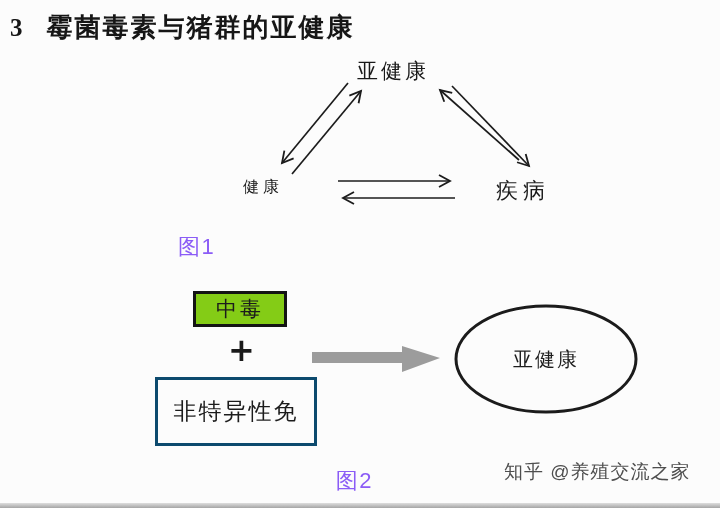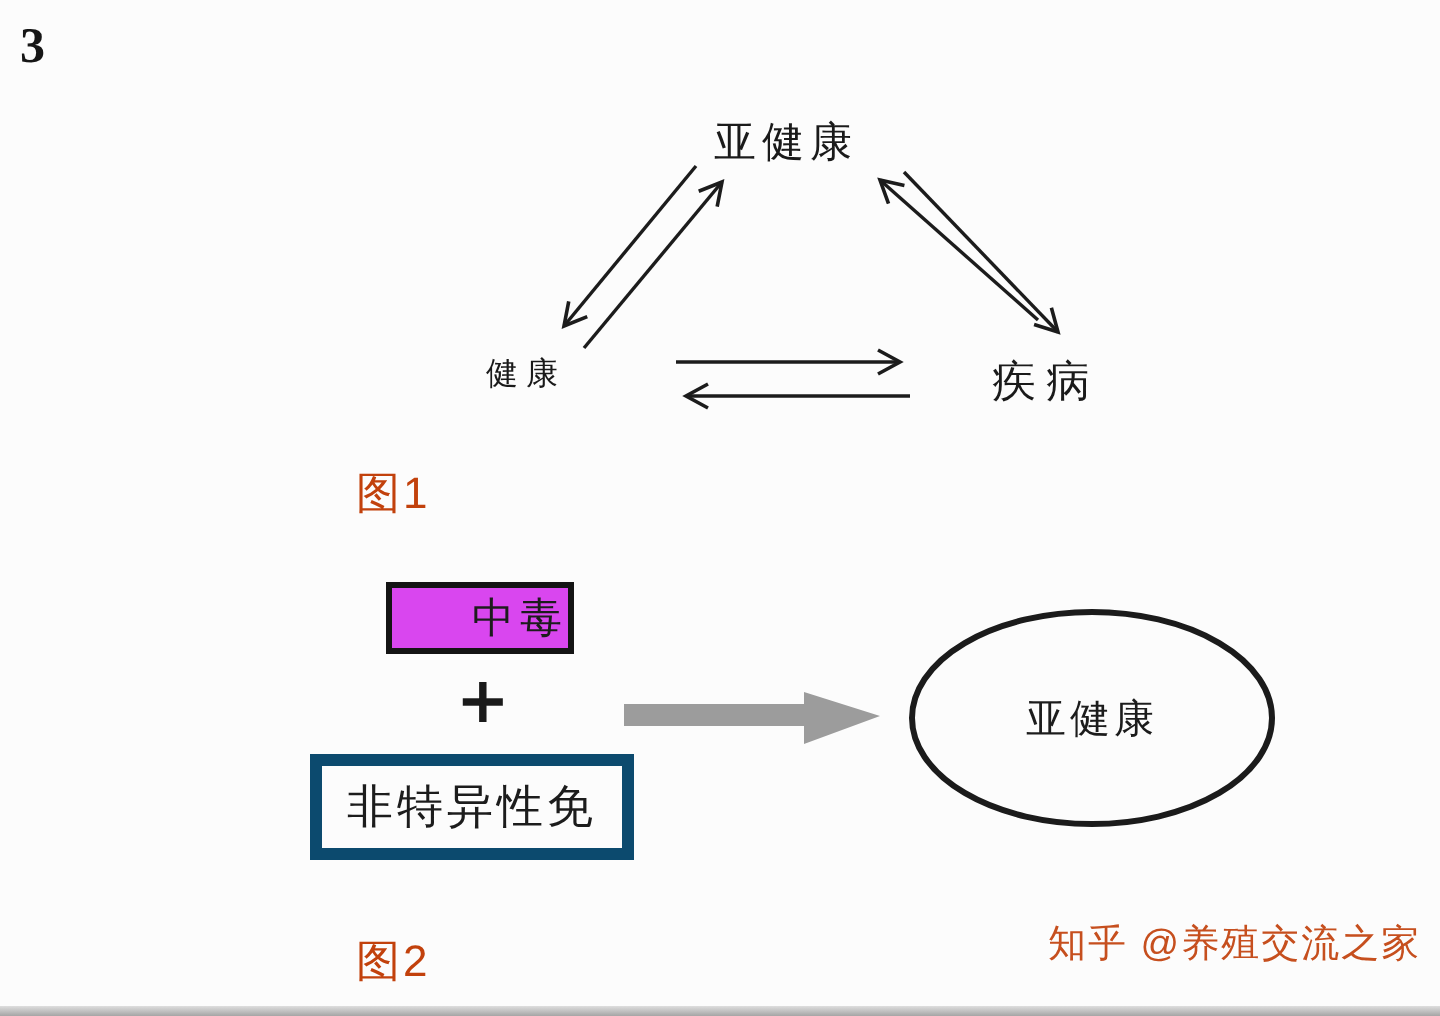--- a/index.html
+++ b/index.html
@@ -47,82 +47,82 @@
     z-index: 2;
   }
   .node-top    { left: 357px; top: 57px;  font-size: 21px; letter-spacing: 3px; }
   .node-left   { left: 243px; top: 177px; font-size: 16px; letter-spacing: 4px; }
   .node-right  { left: 496px; top: 176px; font-size: 22px; letter-spacing: 5px; }
 
   
   .caption {
     position: absolute;
     display: flex;
-    align-items: flex-start;
+    align-items: center;
     gap: 12px;
     font-family: "Liberation Sans", "DejaVu Sans", sans-serif;
     font-size: 22px;
     letter-spacing: 1.5px;
     white-space: nowrap;
-    color: #c2410c;
+    color: #8b5cf6;
     z-index: 2;
   }
   .caption-1 { left: 178px; top: 232px; }
   .caption-2 { left: 178px; top: 466px; flex-direction: column; }
 
   
   .toxin-box {
     position: absolute;
     left: 193px; top: 291px;
     width: 94px; height: 36px;
     border: 3px solid #141414;
-    display: flex; align-items: center; justify-content: flex-end;
+    display: flex; align-items: center; justify-content: center;
     font-size: 21px; letter-spacing: 3px;
-    background: #d946ef;
+    background: #84cc16;
     z-index: 2;
   }
   .plus-sign {
     position: absolute;
     left: 228px; top: 331px;
     font-size: 32px;
     font-weight: 600;
     font-family: "DejaVu Sans", sans-serif;
     color: #1a1a1a;
     z-index: 2;
   }
   .immune-box {
     position: absolute;
     left: 155px; top: 377px;
-    width: 162px; height: 53px;
-    border: 6px solid #0c4a6e;
+    width: 162px; height: 69px;
+    border: 3px solid #0c4a6e;
     display: flex; flex-direction: column;
     align-items: center; justify-content: center;
     font-size: 23px; line-height: 29px; letter-spacing: 2px;
     background: #fcfcfc;
     white-space: nowrap;
     z-index: 2;
   }
   .ellipse-label {
     position: absolute;
     left: 502px; top: 346px;
     width: 88px;
     text-align: center;
     font-size: 20px; letter-spacing: 2px;
     white-space: nowrap;
     z-index: 2;
   }
 
   
   .watermark {
     position: absolute;
-    left: 524px; top: 459px;
+    left: 504px; top: 459px;
     font-family: "Liberation Sans", "DejaVu Sans", sans-serif;
     font-size: 19px;
     letter-spacing: 1px;
-    color: #c2410c;
+    color: #404040;
     opacity: 0.92;
     white-space: nowrap;
     z-index: 6;
   }
 
   
   .bottom-strip {
     position: absolute;
     left: 0; bottom: 0;
     width: 720px; height: 5px;
@@ -130,20 +130,21 @@
     z-index: 3;
   }
 </style>
 </head>
 <body>
 
 <div class="page">
 
   <div class="section-title">
     <span class="num">3</span>
+    <span>霉菌毒素与猪群的亚健康</span>
   </div>
 
   <svg class="diagram-svg" viewBox="0 0 720 508" xmlns="http://www.w3.org/2000/svg">
     <defs>
       <marker id="av" markerWidth="18" markerHeight="18" refX="13" refY="7" orient="auto" markerUnits="userSpaceOnUse">
         <path d="M2,1 L13,7 L2,13" fill="none" stroke="#1c1c1c" stroke-width="1.8"></path>
       </marker>
     </defs>
 
     <g>

